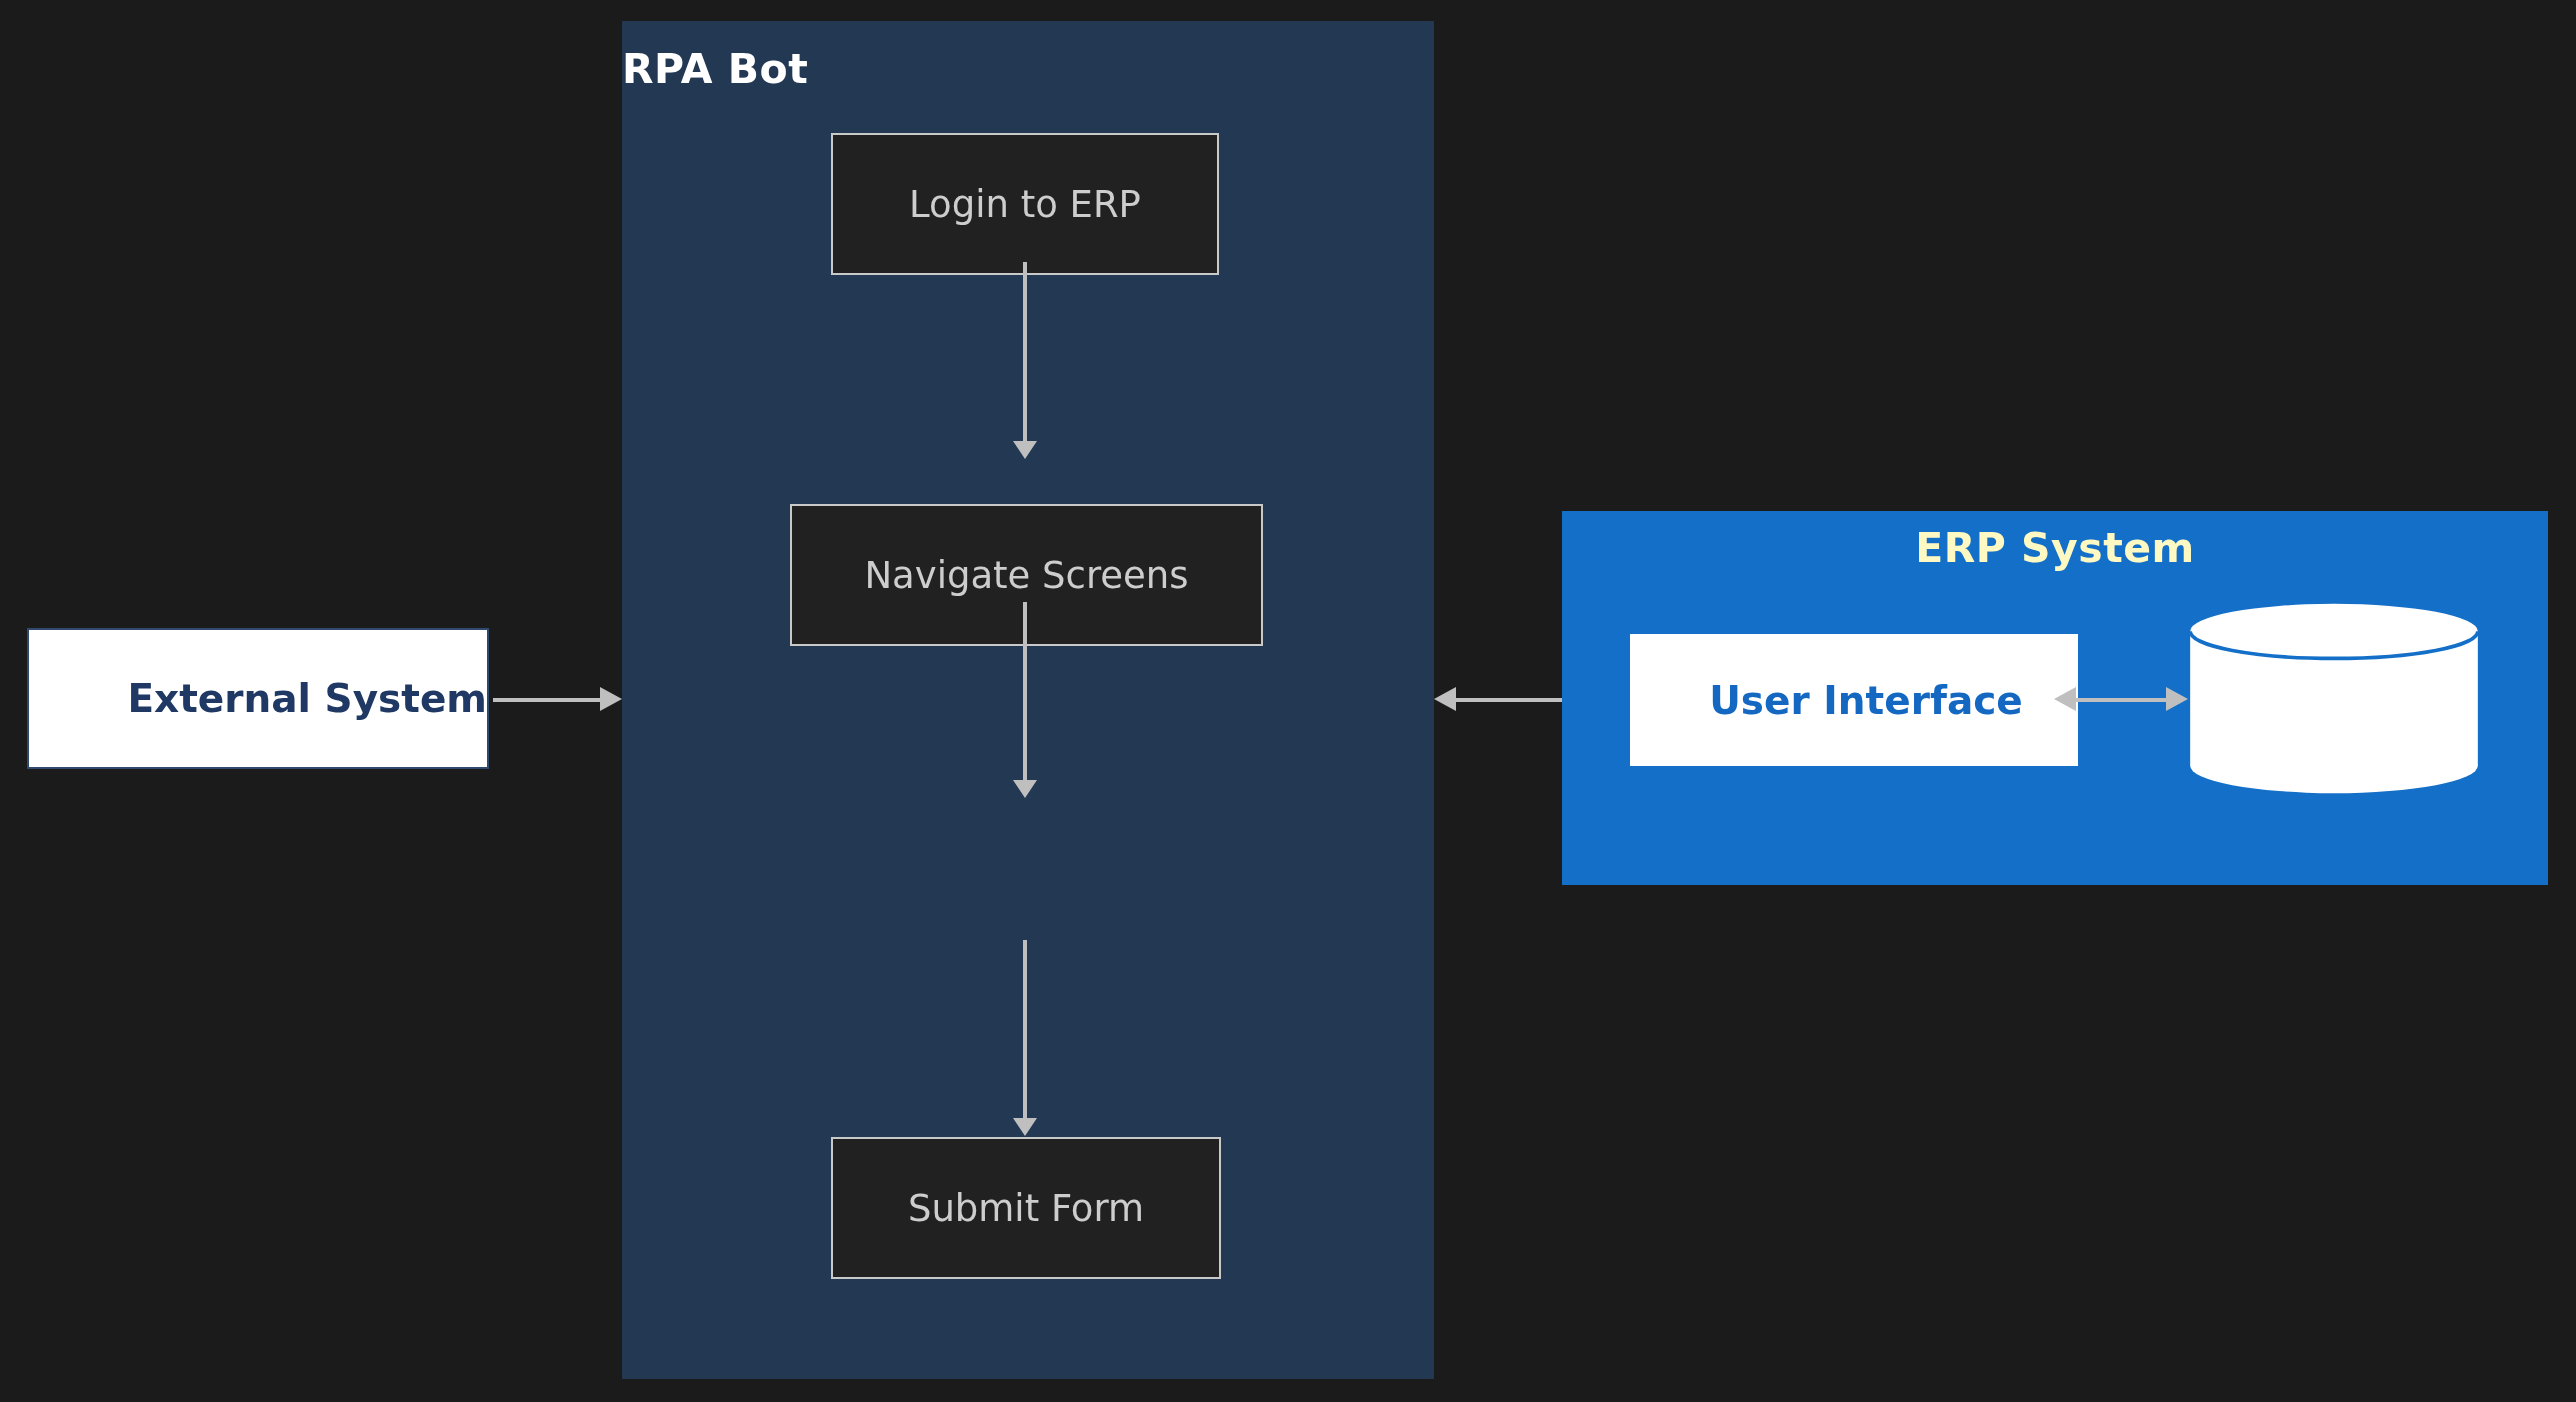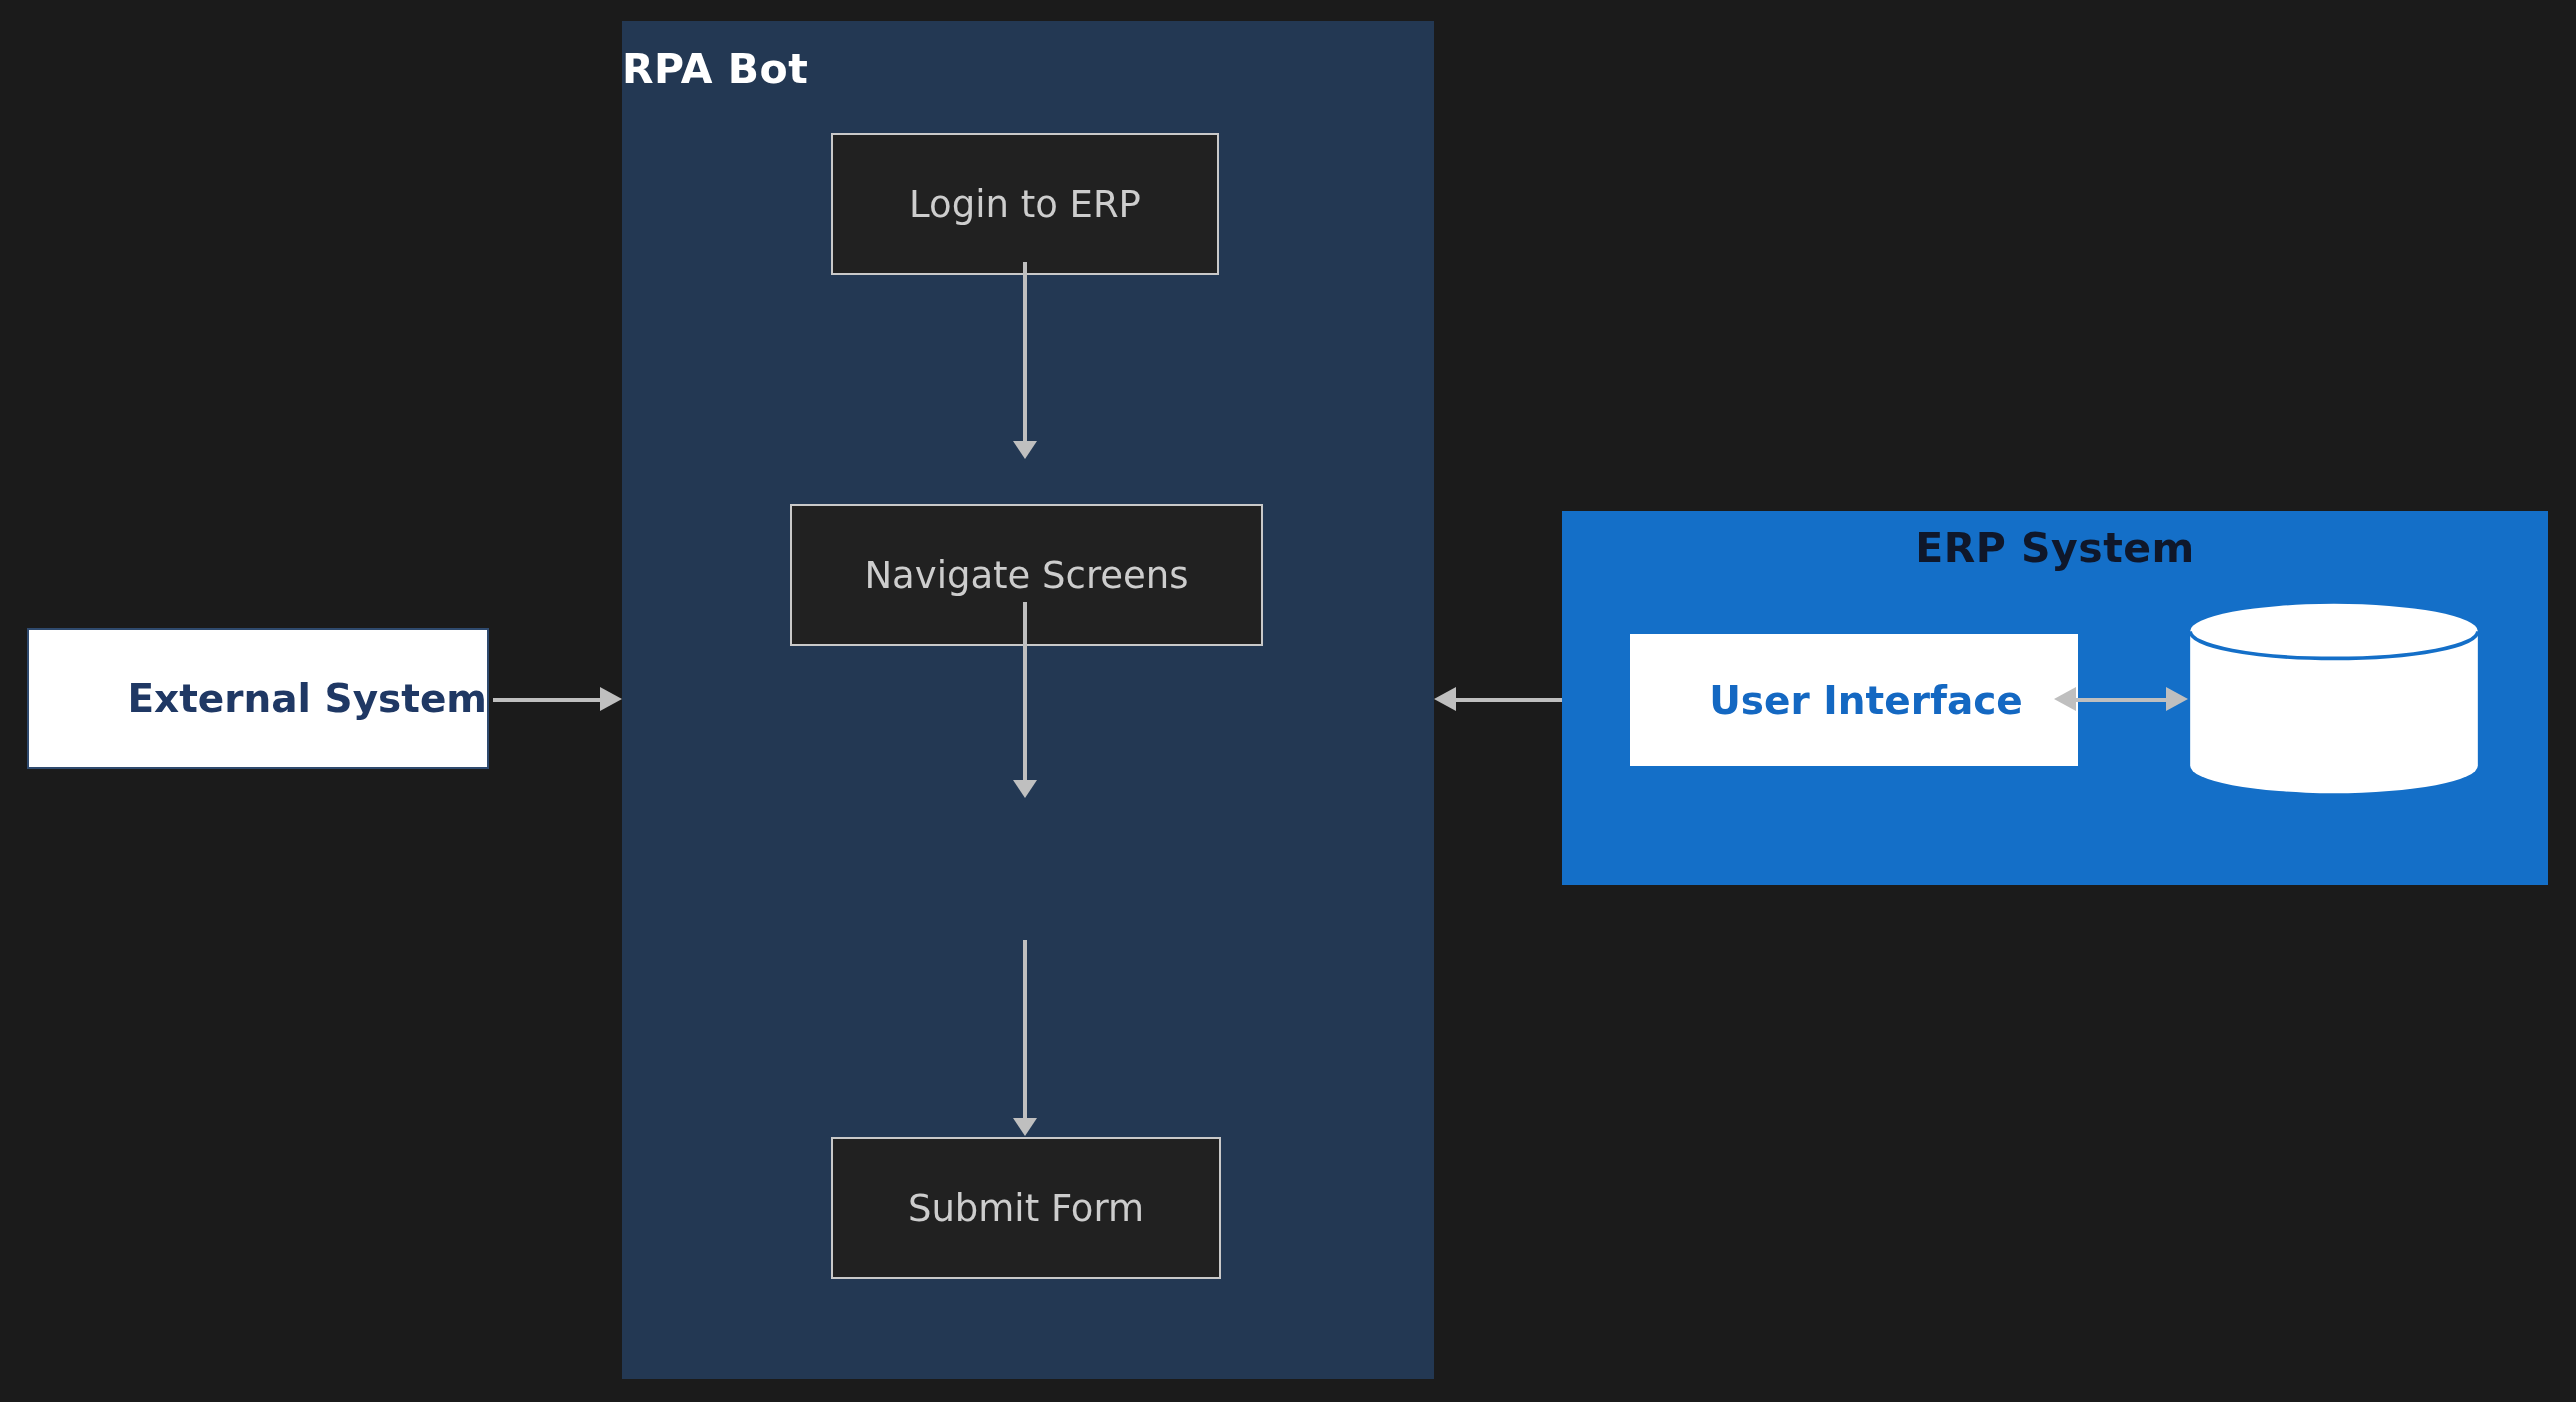--- a/index.html
+++ b/index.html
@@ -70,21 +70,21 @@
   .erp-container {
     position: absolute;
     left: 1562px; top: 511px;
     width: 986px; height: 374px;
     background: #146fc8;
   }
   .erp-title {
     position: absolute;
     left: 0; right: 0; top: 12.8px;
     text-align: center;
-    color: #0f172a;
+    color: #fef9c3;
     font-size: 41px;
     font-weight: 700;
     letter-spacing: 0.5px;
   }
   .ui-box {
     position: absolute;
     left: 68px; top: 123px;
     width: 424px; height: 132px;
     background: #ffffff;
     color: #1468c2;

